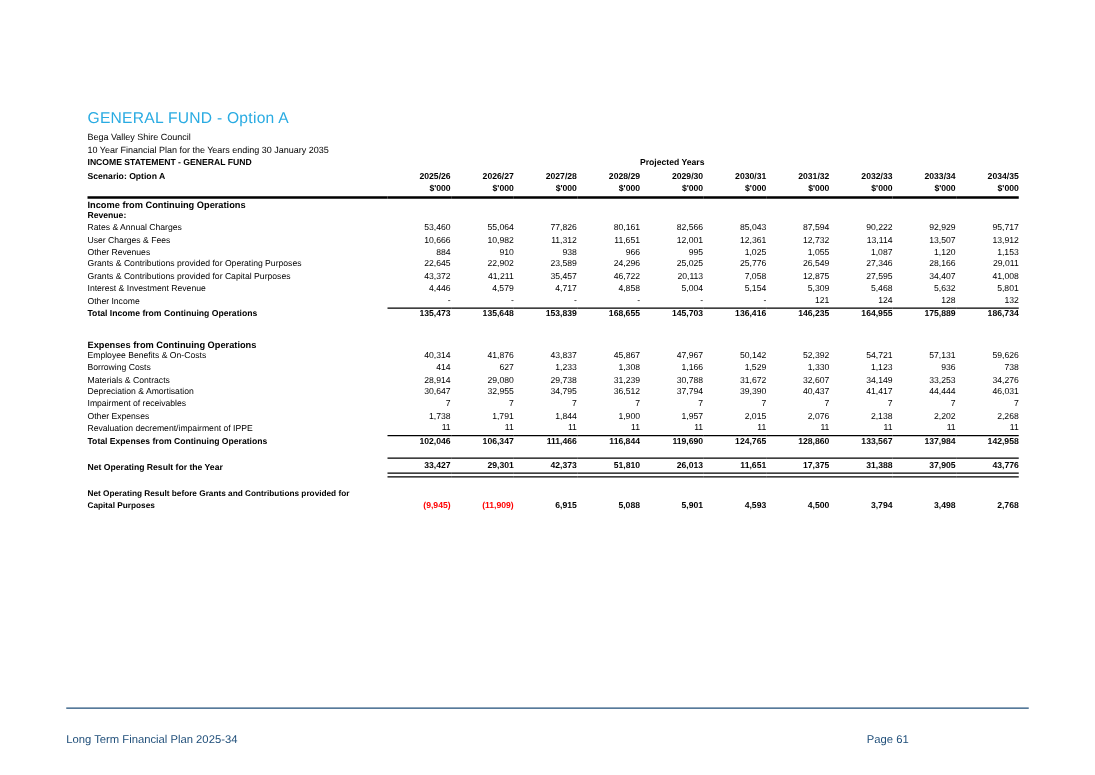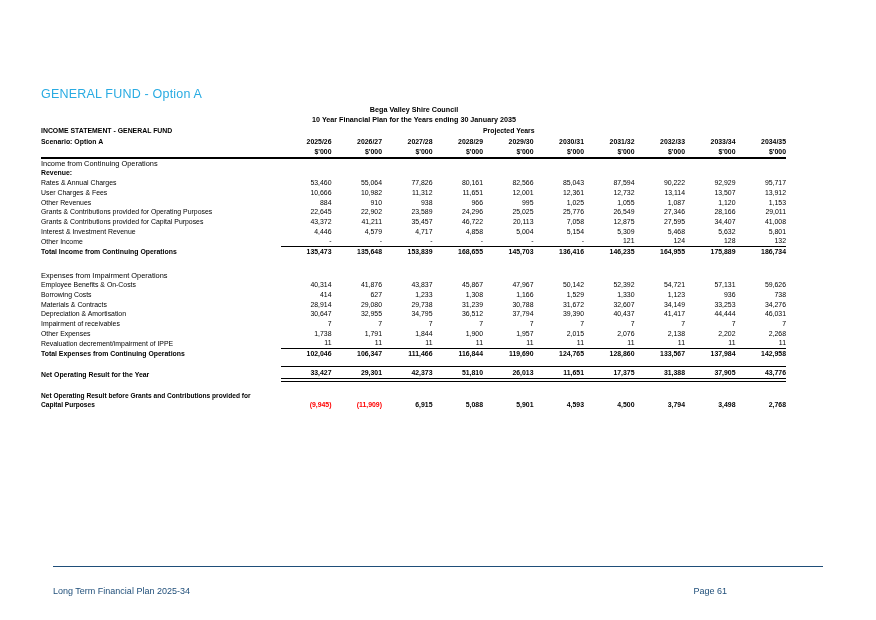--- a/index.html
+++ b/index.html
@@ -6,40 +6,40 @@
   html,body { background:#e8e8e8; }
   .page {
     position:relative;
     width:876px; height:620px;
     background:#ffffff;
     font-family:"Liberation Sans", sans-serif;
     color:#000;
     overflow:hidden;
     margin:0 auto;
   }
-  .content { position:absolute; left:41px; top:87px; width:746px; }
+  .content { position:absolute; left:70px; top:87px; width:746px; }
   .title {
     font-size:12.5px; line-height:15px; color:var(--title-color,#29ABE2);
     font-weight:400; letter-spacing:0.2px; margin-bottom:3px;
   }
-  .sub { font-size:7.2px; line-height:10px; font-weight:700;text-align:center; }
+  .sub { font-size:7.2px; line-height:10px; font-weight:400; }
   table.fin {
     border-collapse:collapse; table-layout:fixed; width:745px; margin-top:0px;
   }
   table.fin td {
     font-size:6.9px; line-height:9.7px; height:9.7px;
     padding:0; white-space:nowrap; vertical-align:bottom;
     overflow:visible;
   }
   td.label { text-align:left; }
   td.num { text-align:right; }
   tr.hdr td { font-weight:700; height:11px; }
   td.py { text-align:left; font-weight:700; }
   tr.unitrow td { border-bottom:2.5px solid #000; height:10.5px; font-weight:700; }
-  tr.srow td { font-weight:400; font-size:7.4px; height:10.5px; }
+  tr.srow td { font-weight:700; font-size:7.4px; height:10.5px; }
   tr.subrow td { font-weight:700; height:9.7px; }
   tr.trow td { font-weight:700; }
   tr.trow td.num { border-top:1.8px solid #000; }
   tr.netrow td { font-weight:700; height:13px; }
   tr.netrow td.num { border-top:1.8px solid #000; border-bottom:4px double #000; }
   tr.twoline td { vertical-align:bottom; }
   tr.twoline td.label div { font-size:6.6px; line-height:9.2px; font-weight:700; }
   tr.twoline td.num { font-weight:700; }
   .neg { color:var(--neg-color,#FF0000); }
   .footer-rule {
@@ -221,21 +221,21 @@
             <td class="num">136,416</td>
             <td class="num">146,235</td>
             <td class="num">164,955</td>
             <td class="num">175,889</td>
             <td class="num">186,734</td>
           </tr>
           <tr class="spacer">
             <td class="label" colspan="11" style="height: 13px;"></td>
           </tr>
           <tr class="srow">
-            <td class="label" colspan="11">Expenses from Impairment Operations</td>
+            <td class="label" colspan="11">Expenses from Continuing Operations</td>
           </tr>
           <tr class="irow">
             <td class="label">Employee Benefits &amp; On-Costs</td>
             <td class="num">40,314</td>
             <td class="num">41,876</td>
             <td class="num">43,837</td>
             <td class="num">45,867</td>
             <td class="num">47,967</td>
             <td class="num">50,142</td>
             <td class="num">52,392</td>

